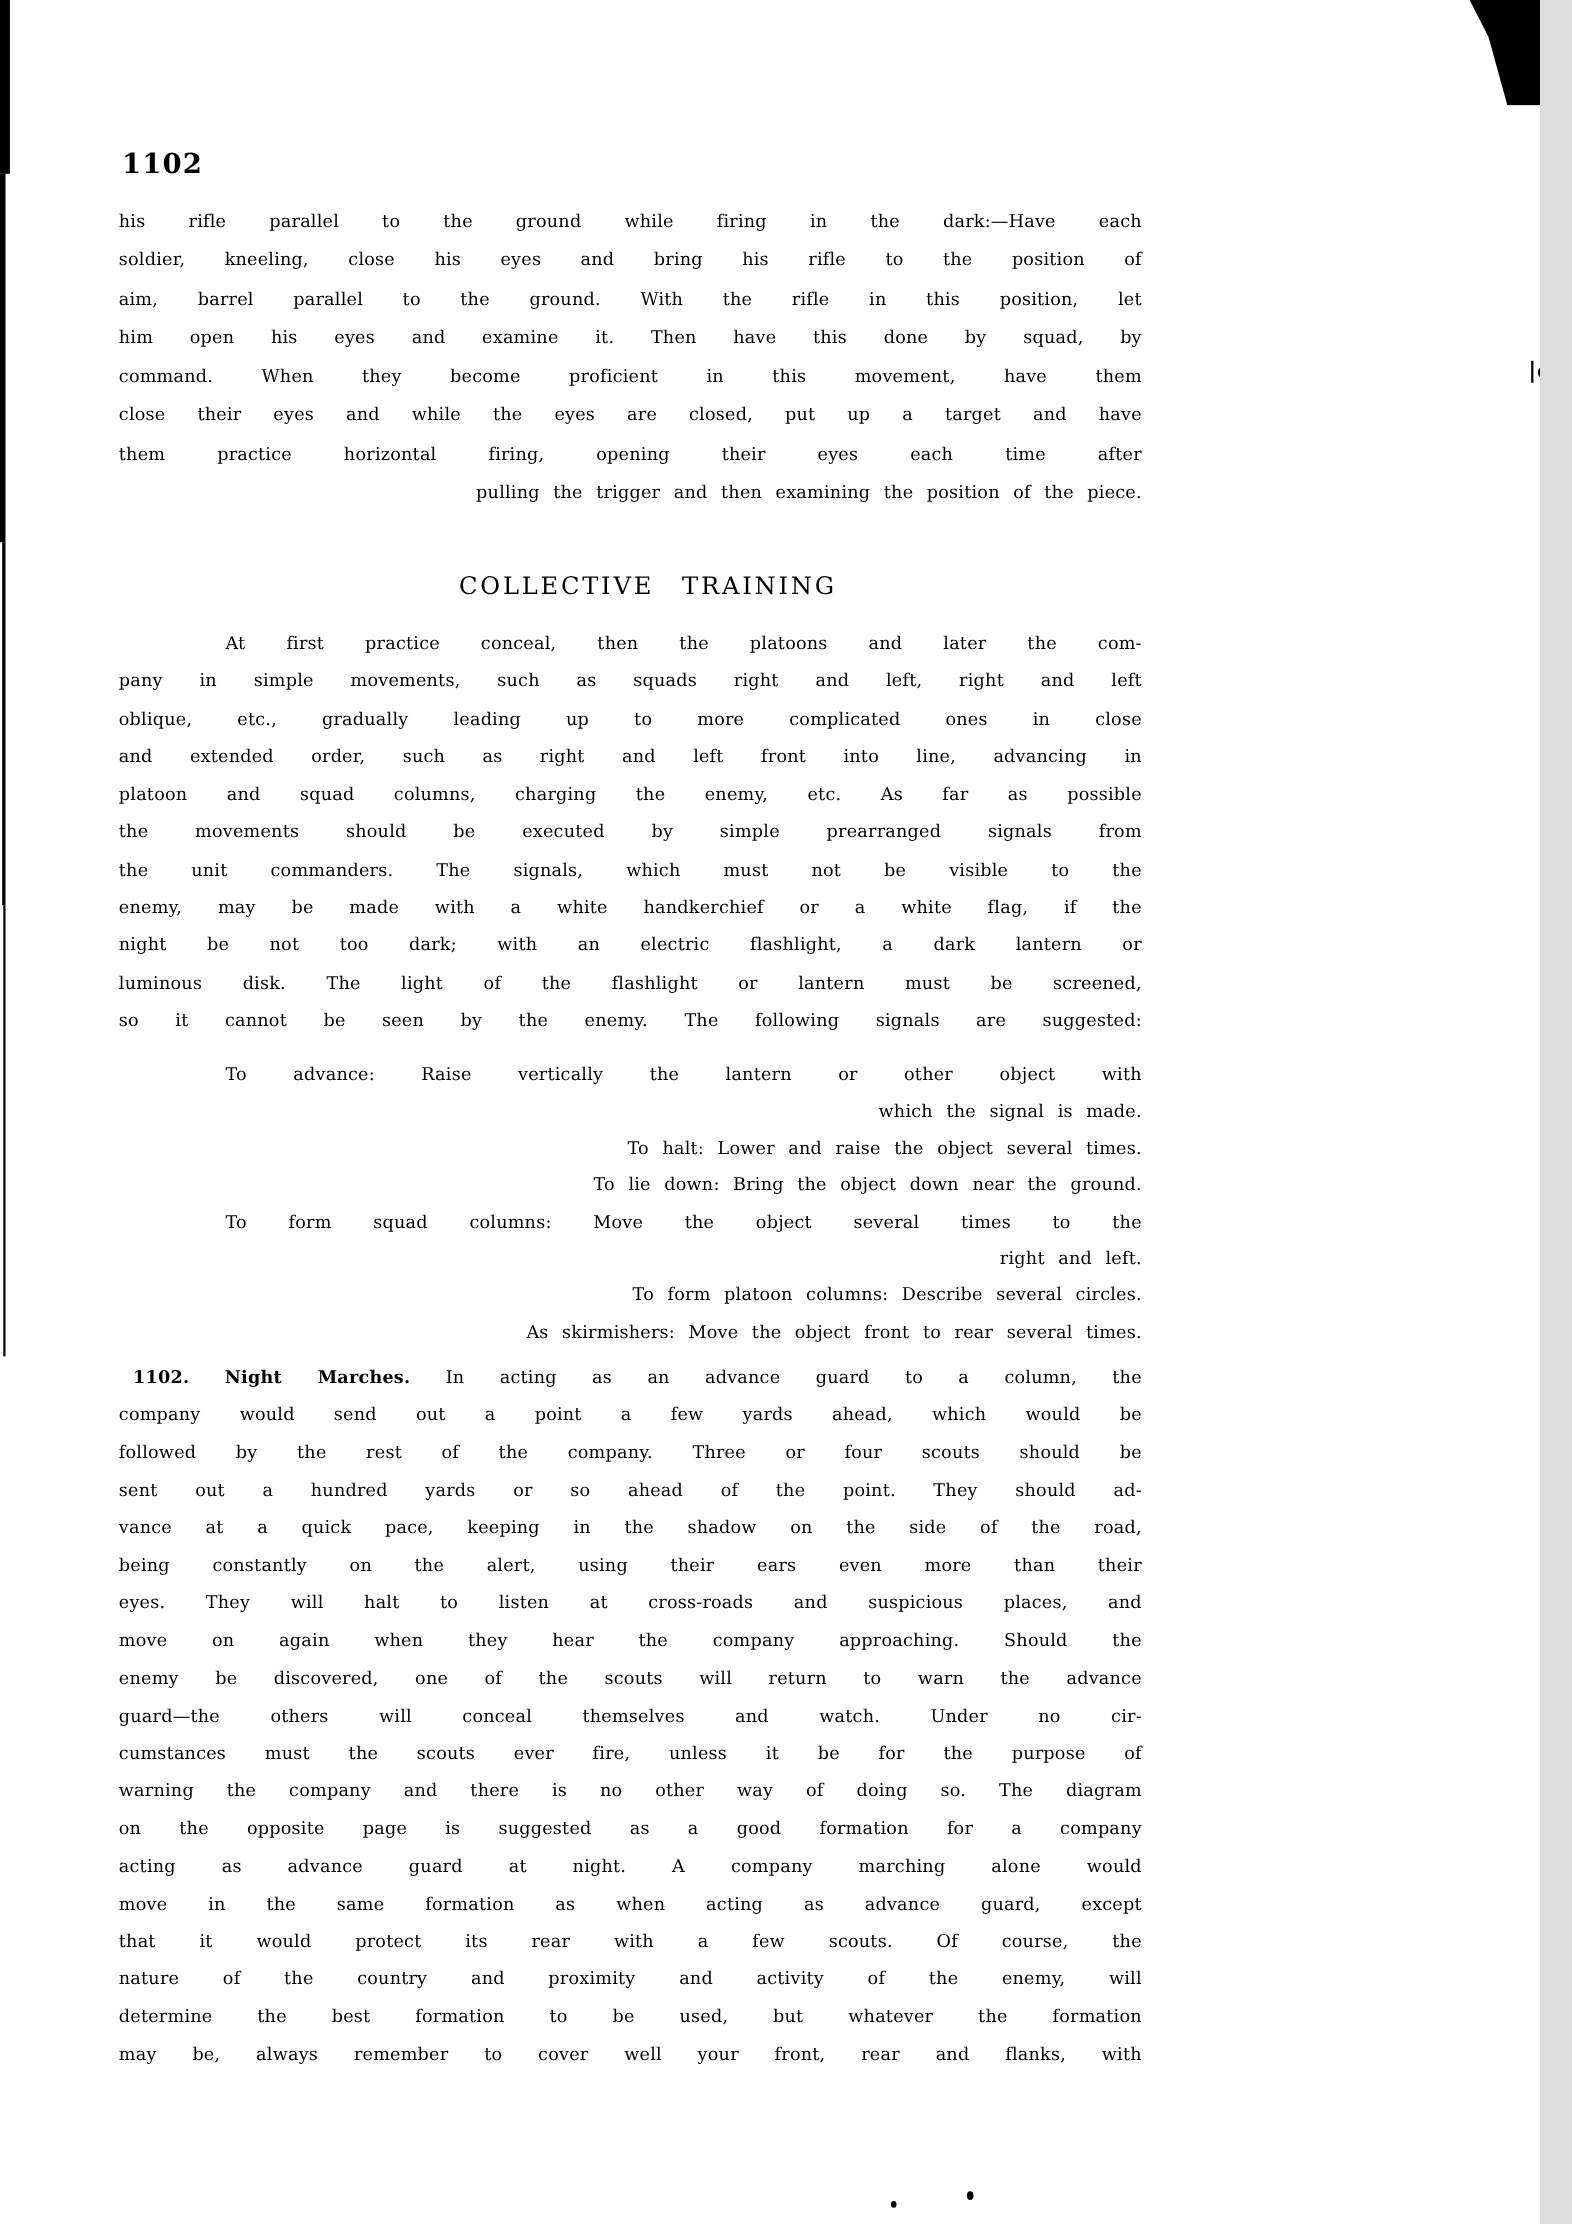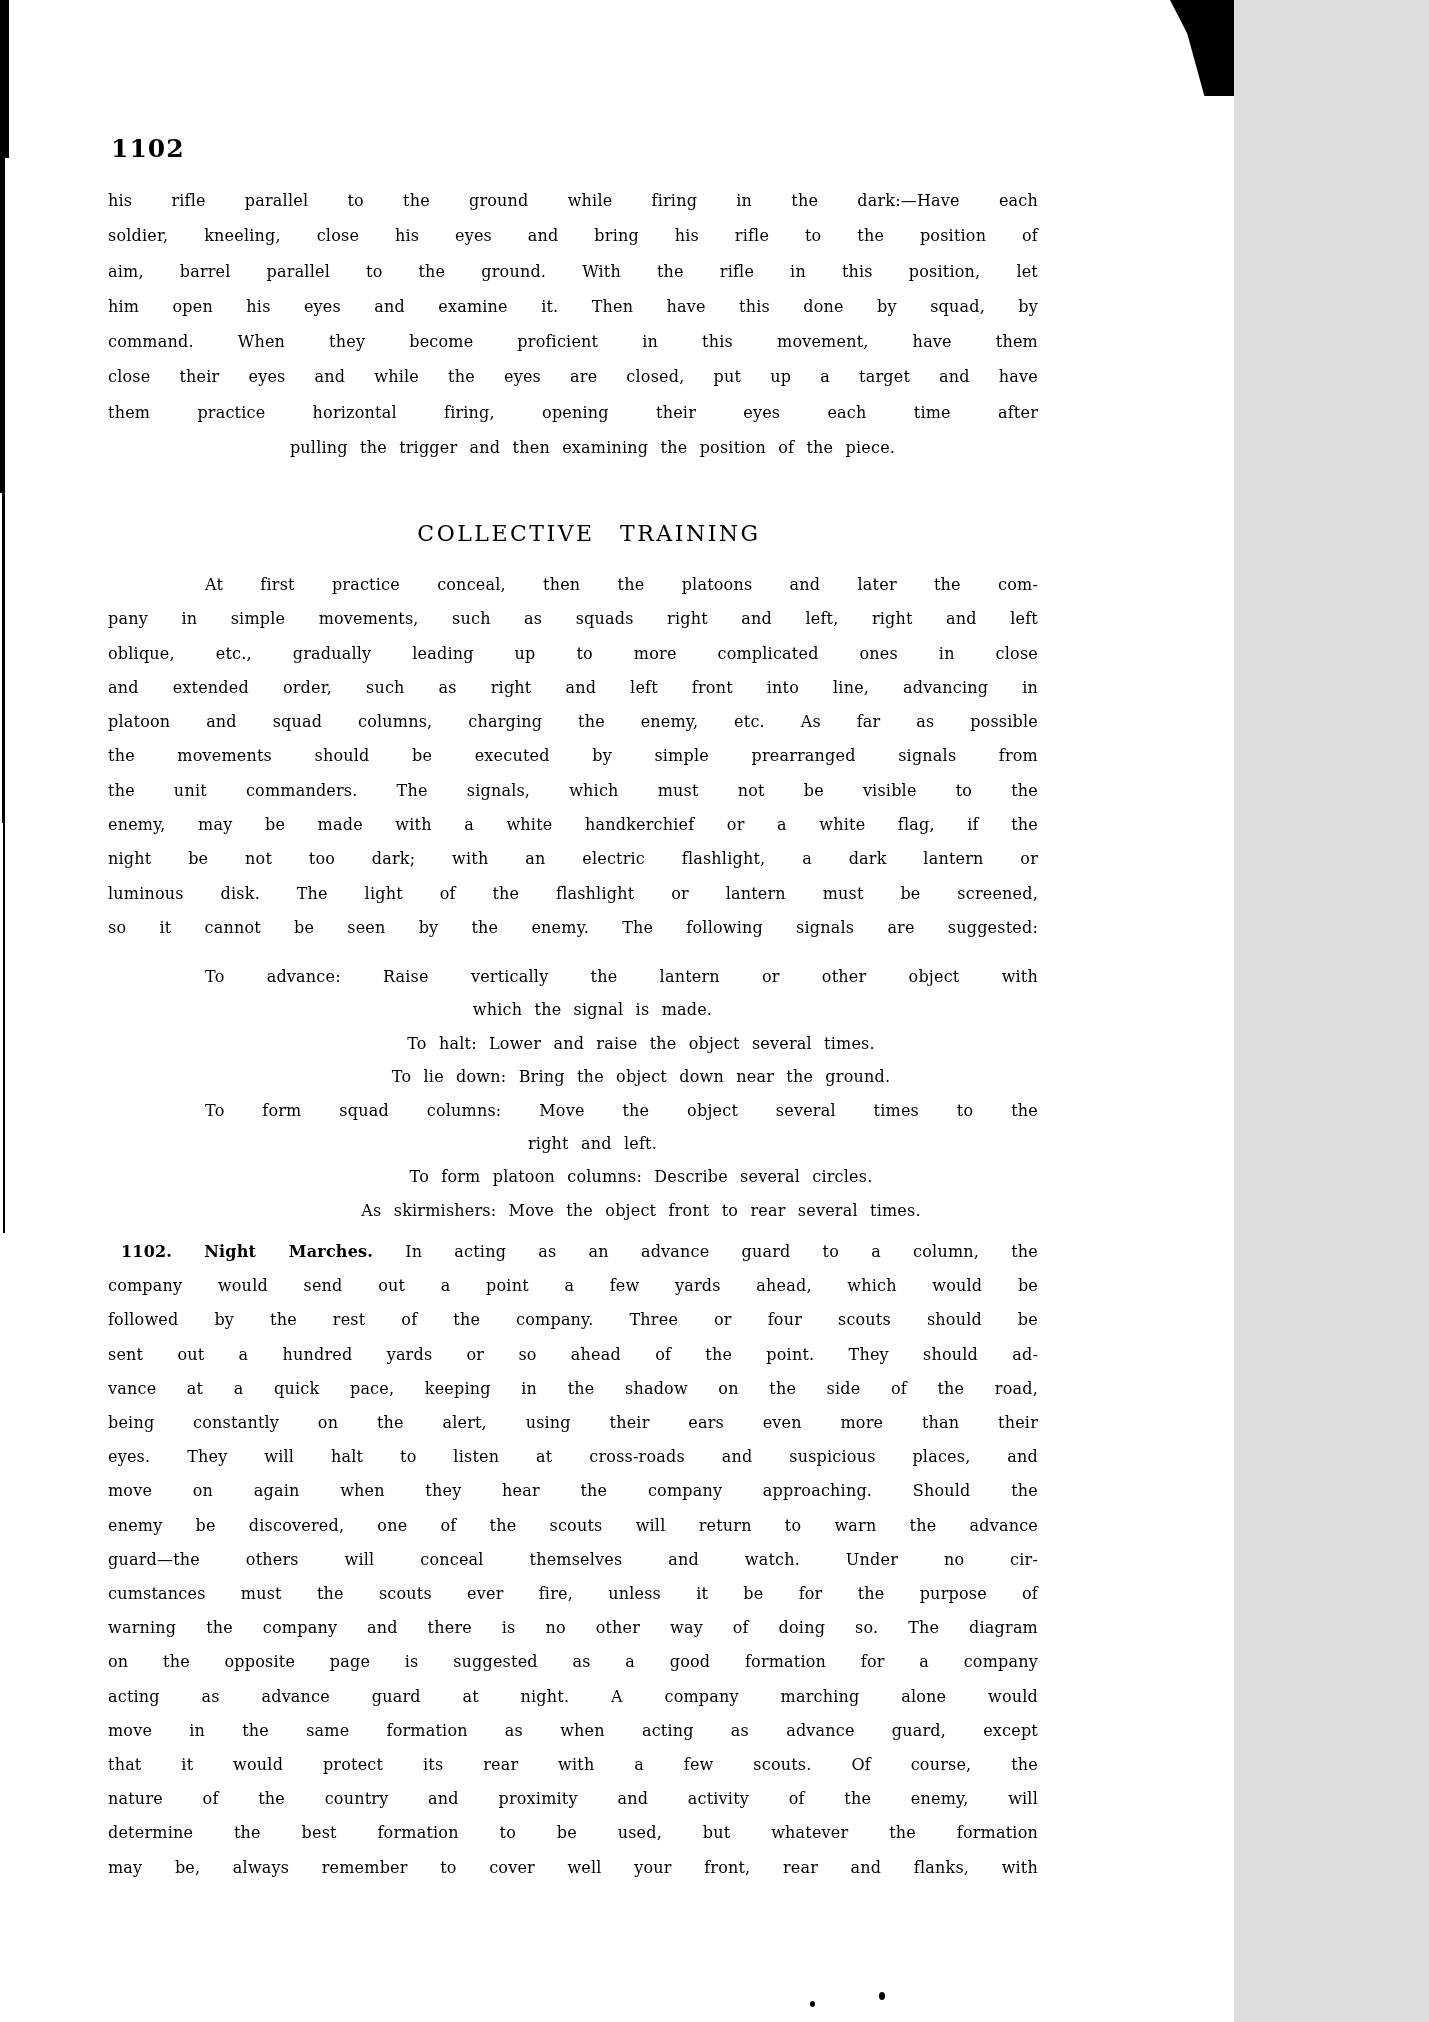--- a/index.html
+++ b/index.html
@@ -1,21 +1,21 @@
 <!DOCTYPE html>
 <html><head>
 <meta charset="utf-8">
 <style>
   html,body{margin:0;padding:0;background:#ddd;}
-  .page{position:relative;width:1234px;height:2022px;background:#ffffff;
+  .page{position:relative;width:1400px;height:2022px;background:#ffffff;
         font-family:"DejaVu Serif","Liberation Serif",serif;color:#000;overflow:hidden;}
   .col{position:absolute;left:108px;width:930px;}
   .ln{font-size:16px;letter-spacing:0.2px;}
   .jl{text-align:justify;text-align-last:justify;text-justify:inter-word;}
-  .sl{text-align:center;word-spacing:7px;margin-left:39px;}
+  .sl{text-align:right;word-spacing:7px;margin-left:39px;}
   .ind{padding-left:97px;}
   .ind2{padding-left:13px;}
   .bold{font-weight:bold;}
   #pagenum{position:absolute;left:111px;top:134px;font-size:25px;font-weight:bold;letter-spacing:1px;}
   #para1{top:183px;line-height:35.3px;}
   #heading{position:absolute;left:124px;width:930px;top:521px;text-align:center;
            font-size:22px;letter-spacing:2.5px;word-spacing:16px;}
   #para2{top:568px;line-height:34.3px;}
   #signals{top:960px;line-height:33.4px;}
   #para3{top:1235px;line-height:34.2px;}

